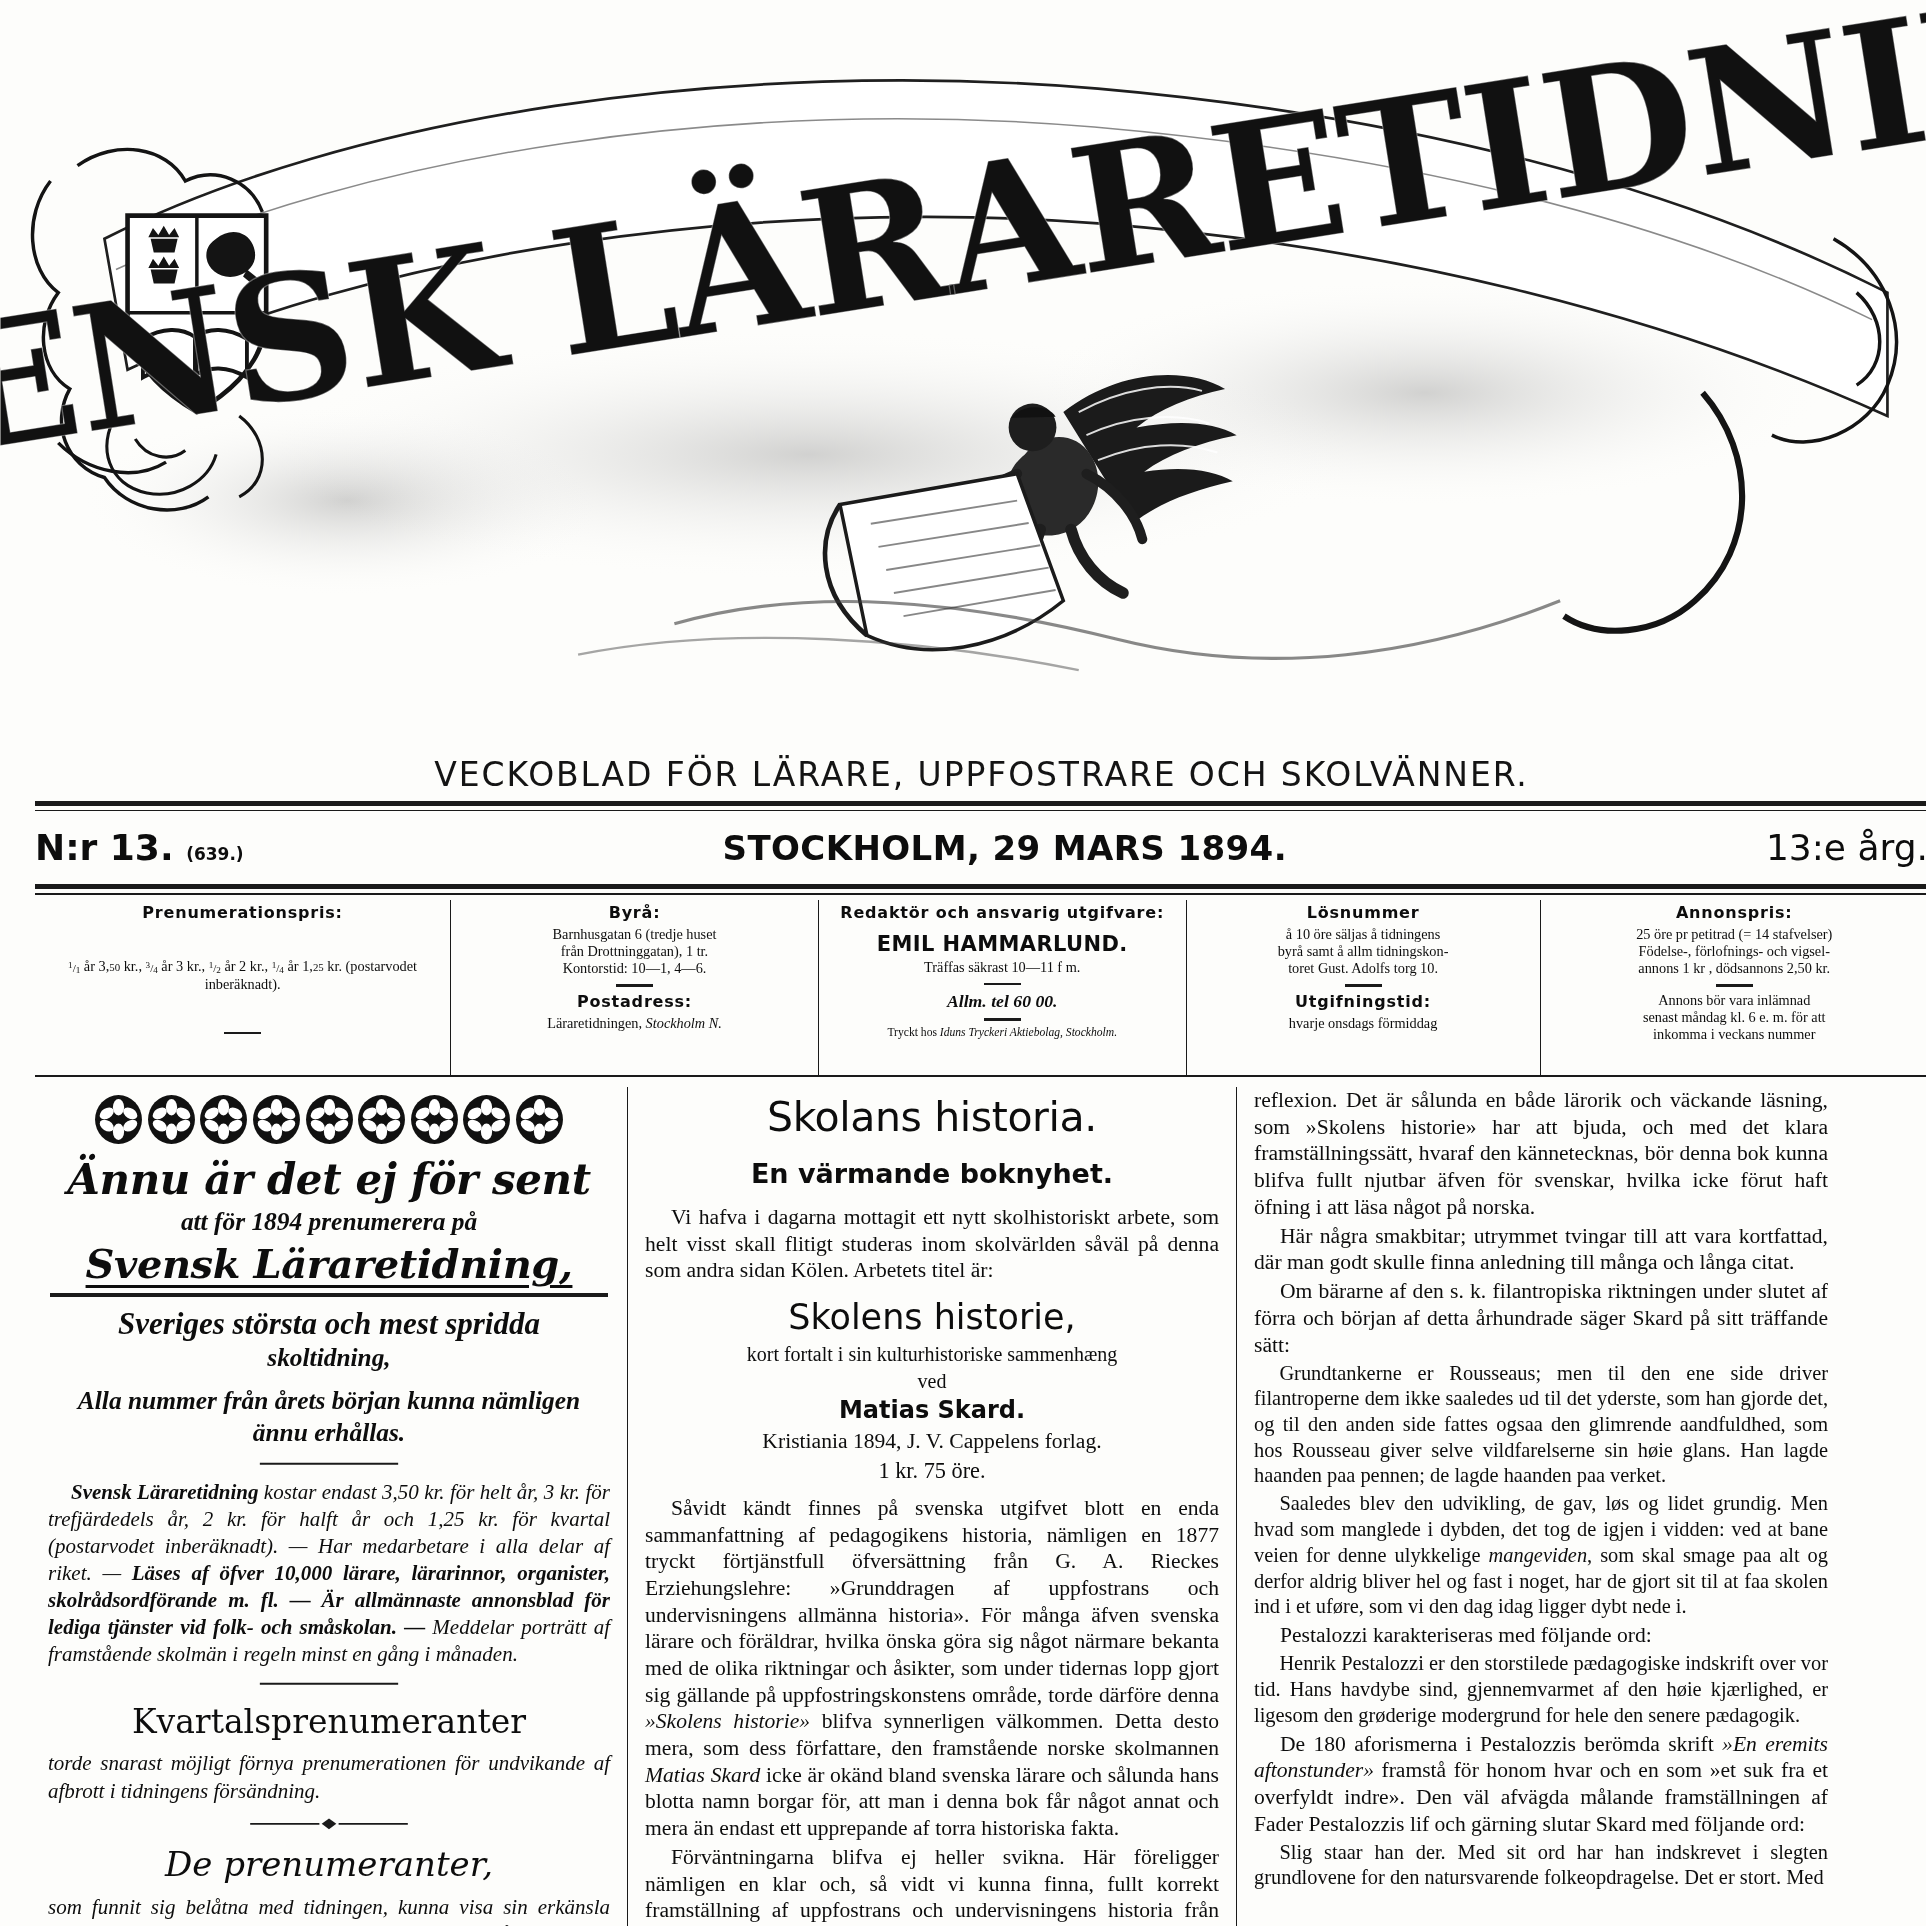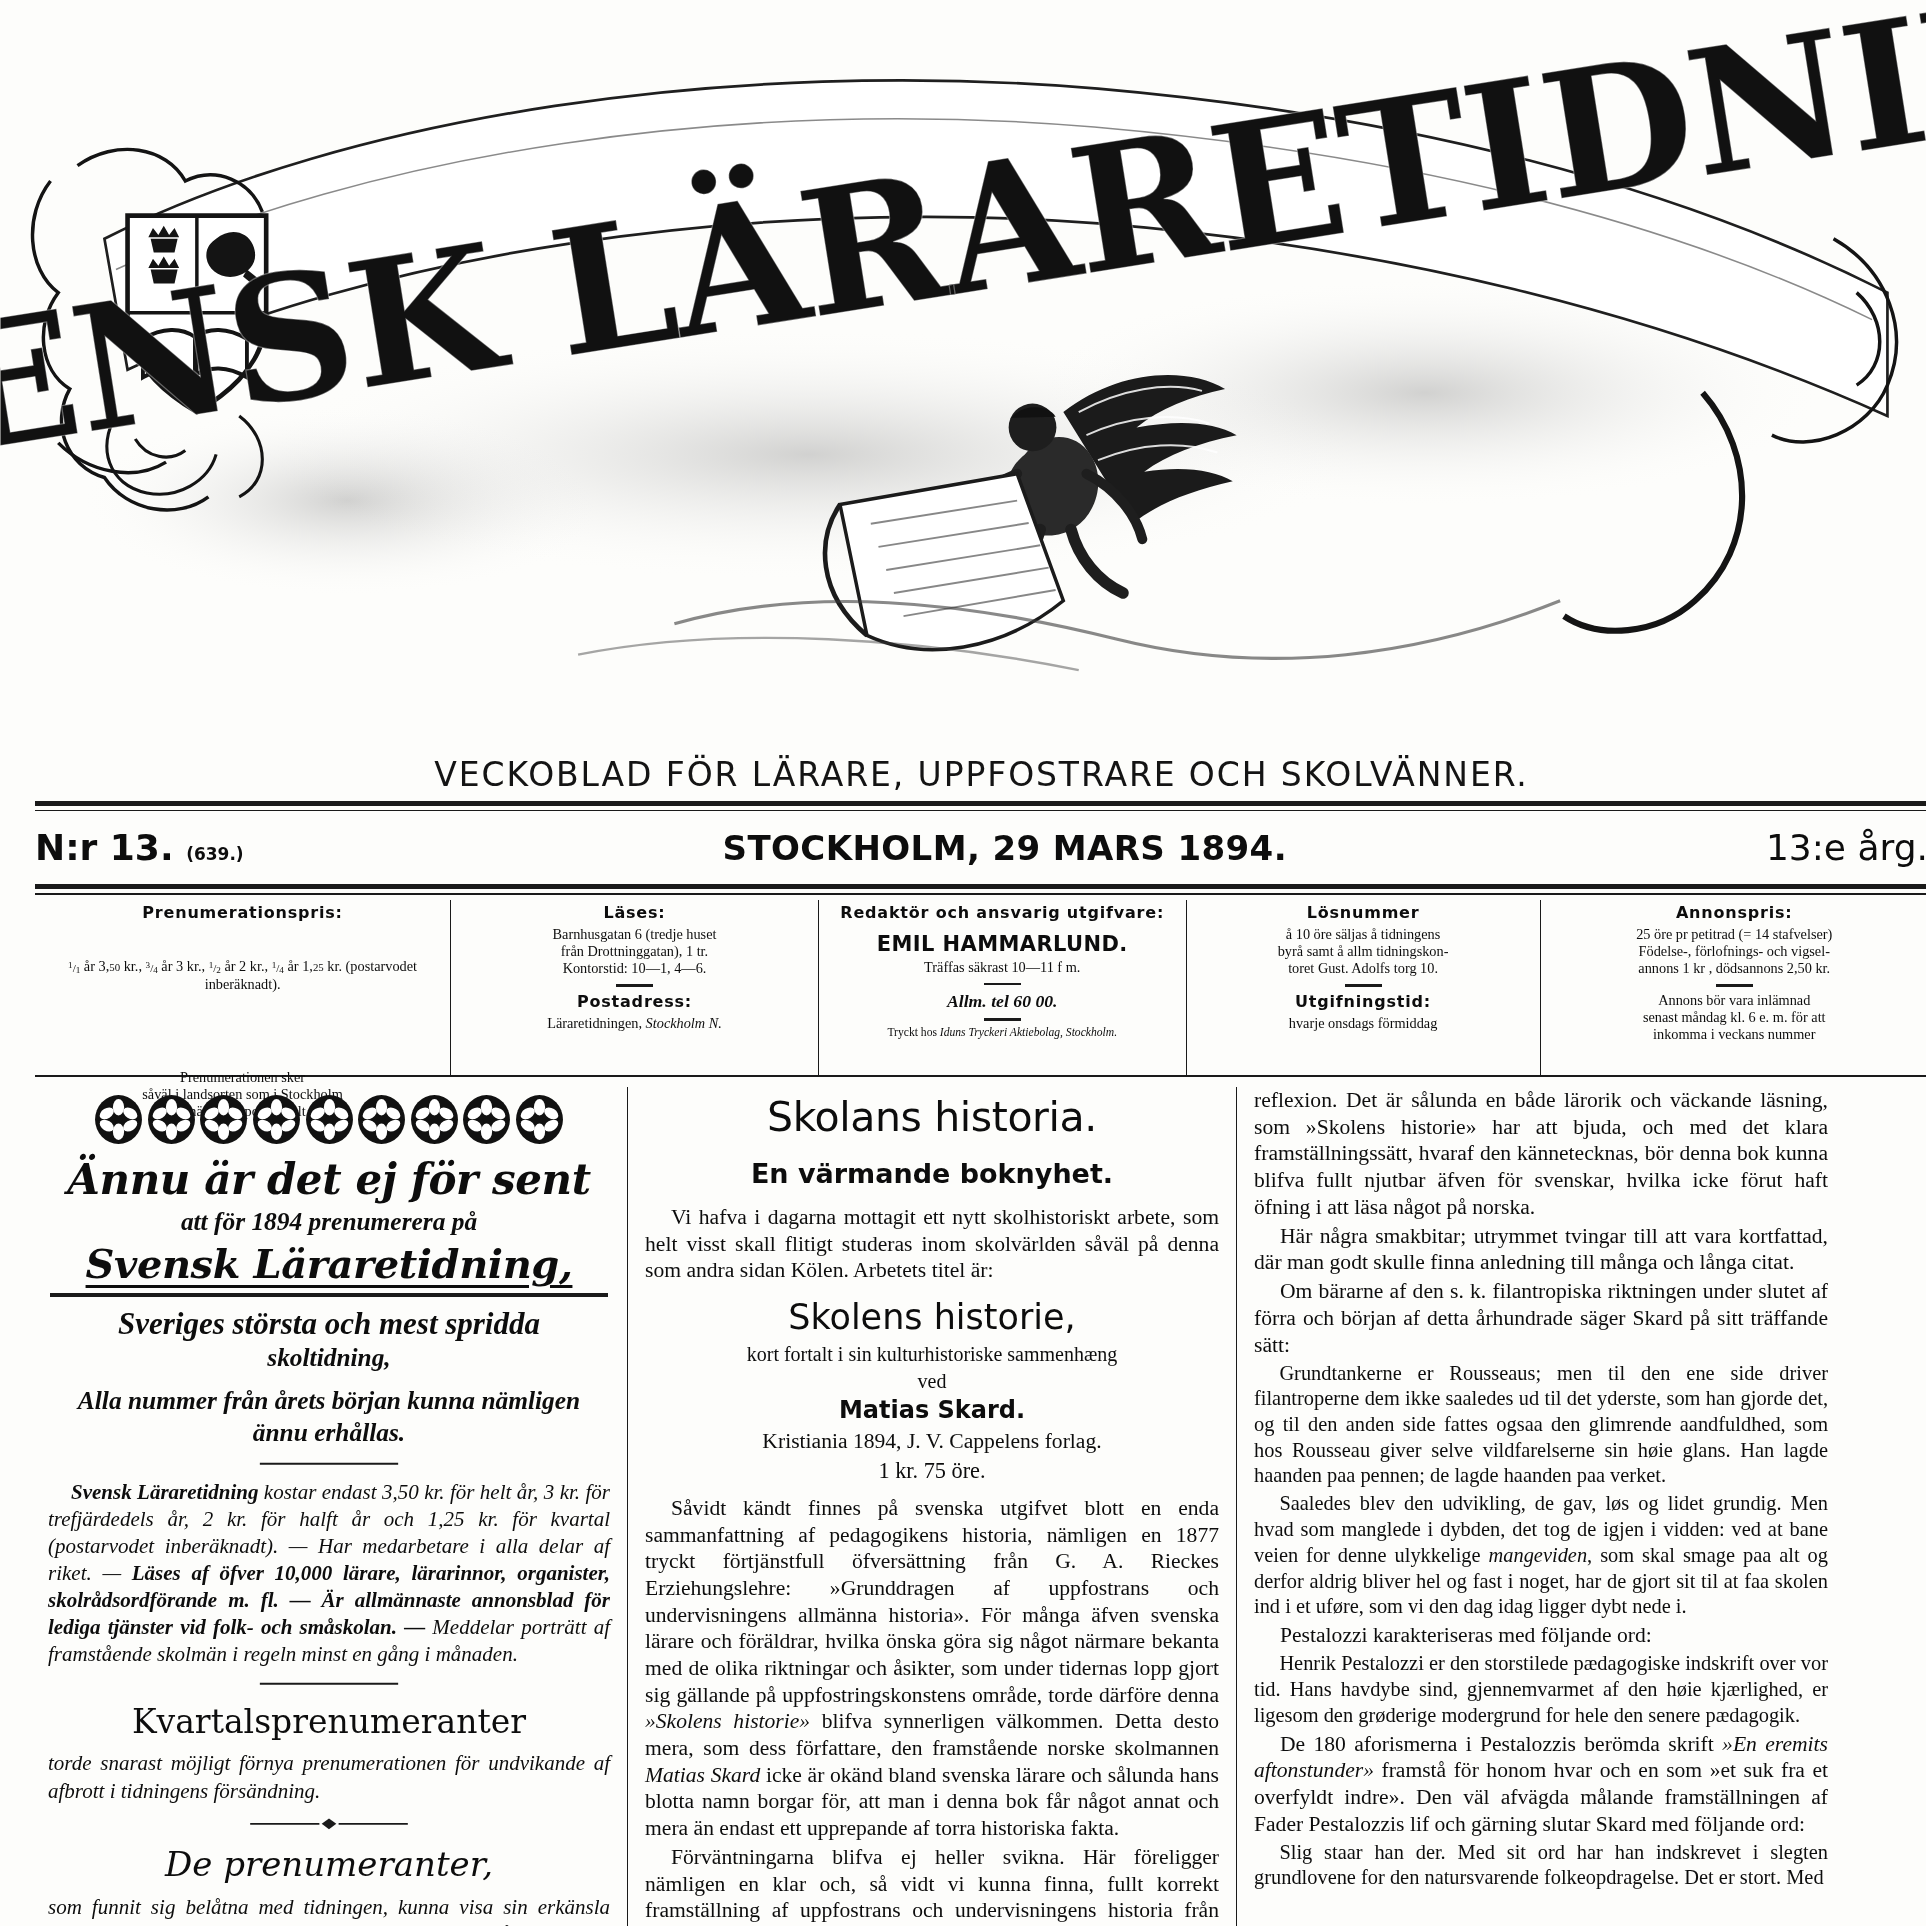--- a/index.html
+++ b/index.html
@@ -287,29 +287,24 @@
     <div class="infocell c1">
       <div class="ih">Prenumerationspris:</div>
       <div class="ib sm">
         <span class="frac"><sup>1</sup>/<sub>1</sub></span> år 3,<span class="sml">50</span> kr.,
         <span class="frac"><sup>3</sup>/<sub>4</sub></span> år 3 kr.,
         <span class="frac"><sup>1</sup>/<sub>2</sub></span> år 2
         kr., <span class="frac"><sup>1</sup>/<sub>4</sub></span> år 1,<span class="sml">25</span> kr. (postarvodet
         inberäknadt).
       </div>
       <div class="minirule"></div>
-      <div class="ib sm">
-        <div>Prenumerationen sker</div>
-        <div>såväl i landsorten som i Stockholm</div>
-        <div>å närmaste postanstalt</div>
-      </div>
     </div>
 
     <div class="infocell c2">
-      <div class="ih">Läses:</div>
+      <div class="ih">Byrå:</div>
       <div class="ib sm">
         <div>Barnhusgatan 6 (tredje huset</div>
         <div>från Drottninggatan), 1 tr.</div>
         <div>Kontorstid: 10—1, 4—6.</div>
       </div>
       <div class="minirule"></div>
       <div class="ih">Postadress:</div>
       <div class="ib sm">
         <span>Läraretidningen,</span>
         <i>Stockholm N.</i>

